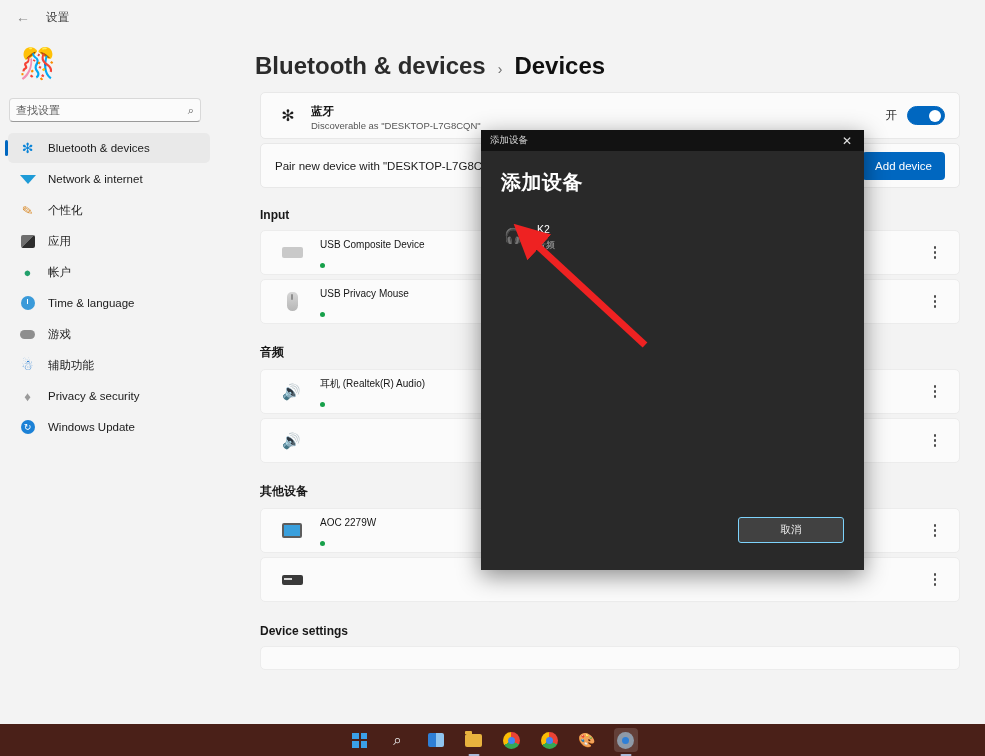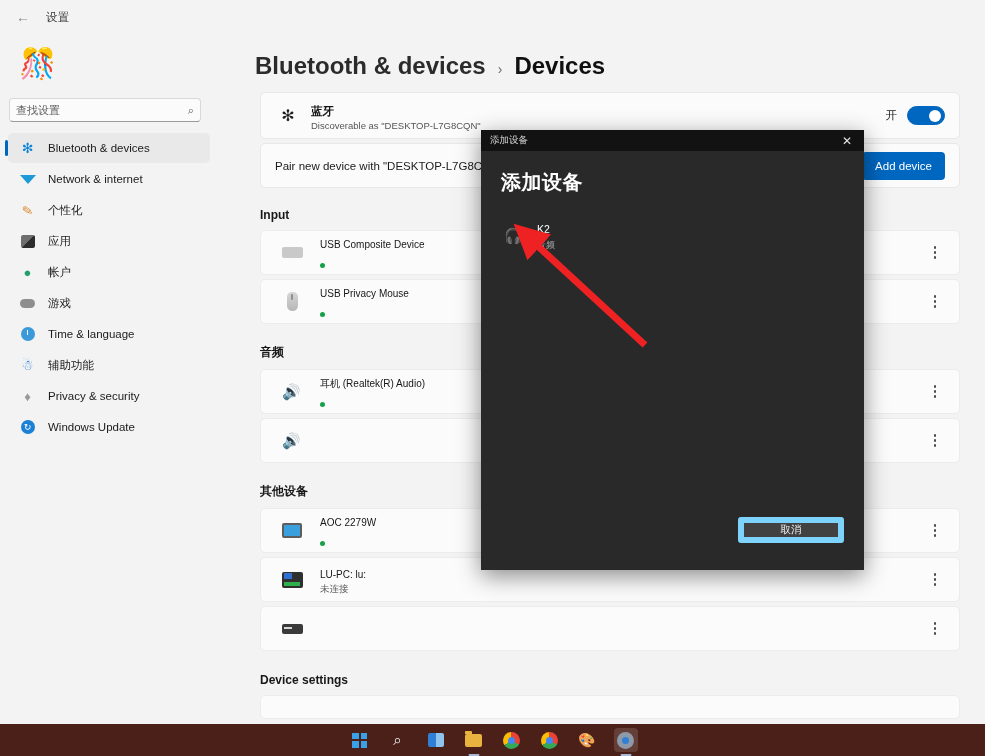--- a/index.html
+++ b/index.html
@@ -163,21 +163,21 @@
   .dlg-body { padding: 18px 20px 0 20px; position: relative; height: 419px; }
   .dlg-h1 { font-size: 20px; color: #fff; font-weight: 600; letter-spacing: .5px; }
   .dlg-desc { font-size: 10.5px; color: #e3e3e3; margin-top: 15px; line-height: 1.5; }
   .dlg-item { display: flex; align-items: center; margin-top: 20px; padding: 3px 0; }
   .dlg-item-ico { width: 26px; font-size: 15px; color: #e9e9e9; text-align: center; }
   .dlg-item-txt { margin-left: 10px; }
   .dlg-item-name { font-size: 10.5px; color: #fff; }
   .dlg-item-sub { font-size: 9px; color: #a9a9a9; margin-top: 2px; }
   .dlg-cancel {
     position: absolute; right: 20px; bottom: 27px; width: 106px; height: 26px;
-    background: #414141; border: 6px solid #7dd3fc; border-radius: 3px;
+    background: #414141; border: 1px solid #7dd3fc; border-radius: 3px;
     color: #f0f0f0; font-size: 10.5px; font-family: inherit; cursor: pointer;
   }
 
   
   .annot { position: absolute; left: 0; top: 0; width: 985px; height: 756px; pointer-events: none; }
 
   
   .taskbar {
     position: absolute; left: 0; bottom: 0; width: 985px; height: 32px;
     background: #4a2018; display: flex; align-items: center; justify-content: center; gap: 14px;
@@ -242,29 +242,29 @@
             <span class="ic-apps"></span>
           </span>
         <span class="navlabel">应用</span>
       </div>
       <div class="navitem">
         <span class="navicon ic-acct">●</span>
         <span class="navlabel">帐户</span>
       </div>
       <div class="navitem">
         <span class="navicon">
+            <span class="ic-time"></span>
+          </span>
+        <span class="navlabel">Time &amp; language</span>
+      </div>
+      <div class="navitem">
+        <span class="navicon">
             <span class="ic-game"></span>
           </span>
         <span class="navlabel">游戏</span>
-      </div>
-      <div class="navitem">
-        <span class="navicon">
-            <span class="ic-time"></span>
-          </span>
-        <span class="navlabel">Time &amp; language</span>
       </div>
       <div class="navitem">
         <span class="navicon ic-access">☃</span>
         <span class="navlabel">辅助功能</span>
       </div>
       <div class="navitem">
         <span class="navicon ic-shield">♦</span>
         <span class="navlabel">Privacy &amp; security</span>
       </div>
       <div class="navitem">
@@ -357,34 +357,20 @@
       </div>
 
       <div class="section-head">其他设备</div>
       <div class="dev-row">
         <span class="dev-ico">
             <span class="art-display"></span>
           </span>
         <span class="dev-body">
           <span class="dev-name">AOC 2279W</span>
           <span class="dev-state"><i class="dot"></i></span>
-        </span>
-        <span class="kebab">
-            <i></i>
-            <i></i>
-            <i></i>
-          </span>
-      </div>
-      <div class="dev-row">
-        <span class="dev-ico">
-            <span class="art-media"></span>
-          </span>
-        <span class="dev-body">
-          <span class="dev-name">LU-PC: lu:</span>
-          <span class="dev-sub" style="display:block">未连接</span>
         </span>
         <span class="kebab">
             <i></i>
             <i></i>
             <i></i>
           </span>
       </div>
       <div class="dev-row">
         <span class="dev-ico">
             <span class="art-drive"></span>

